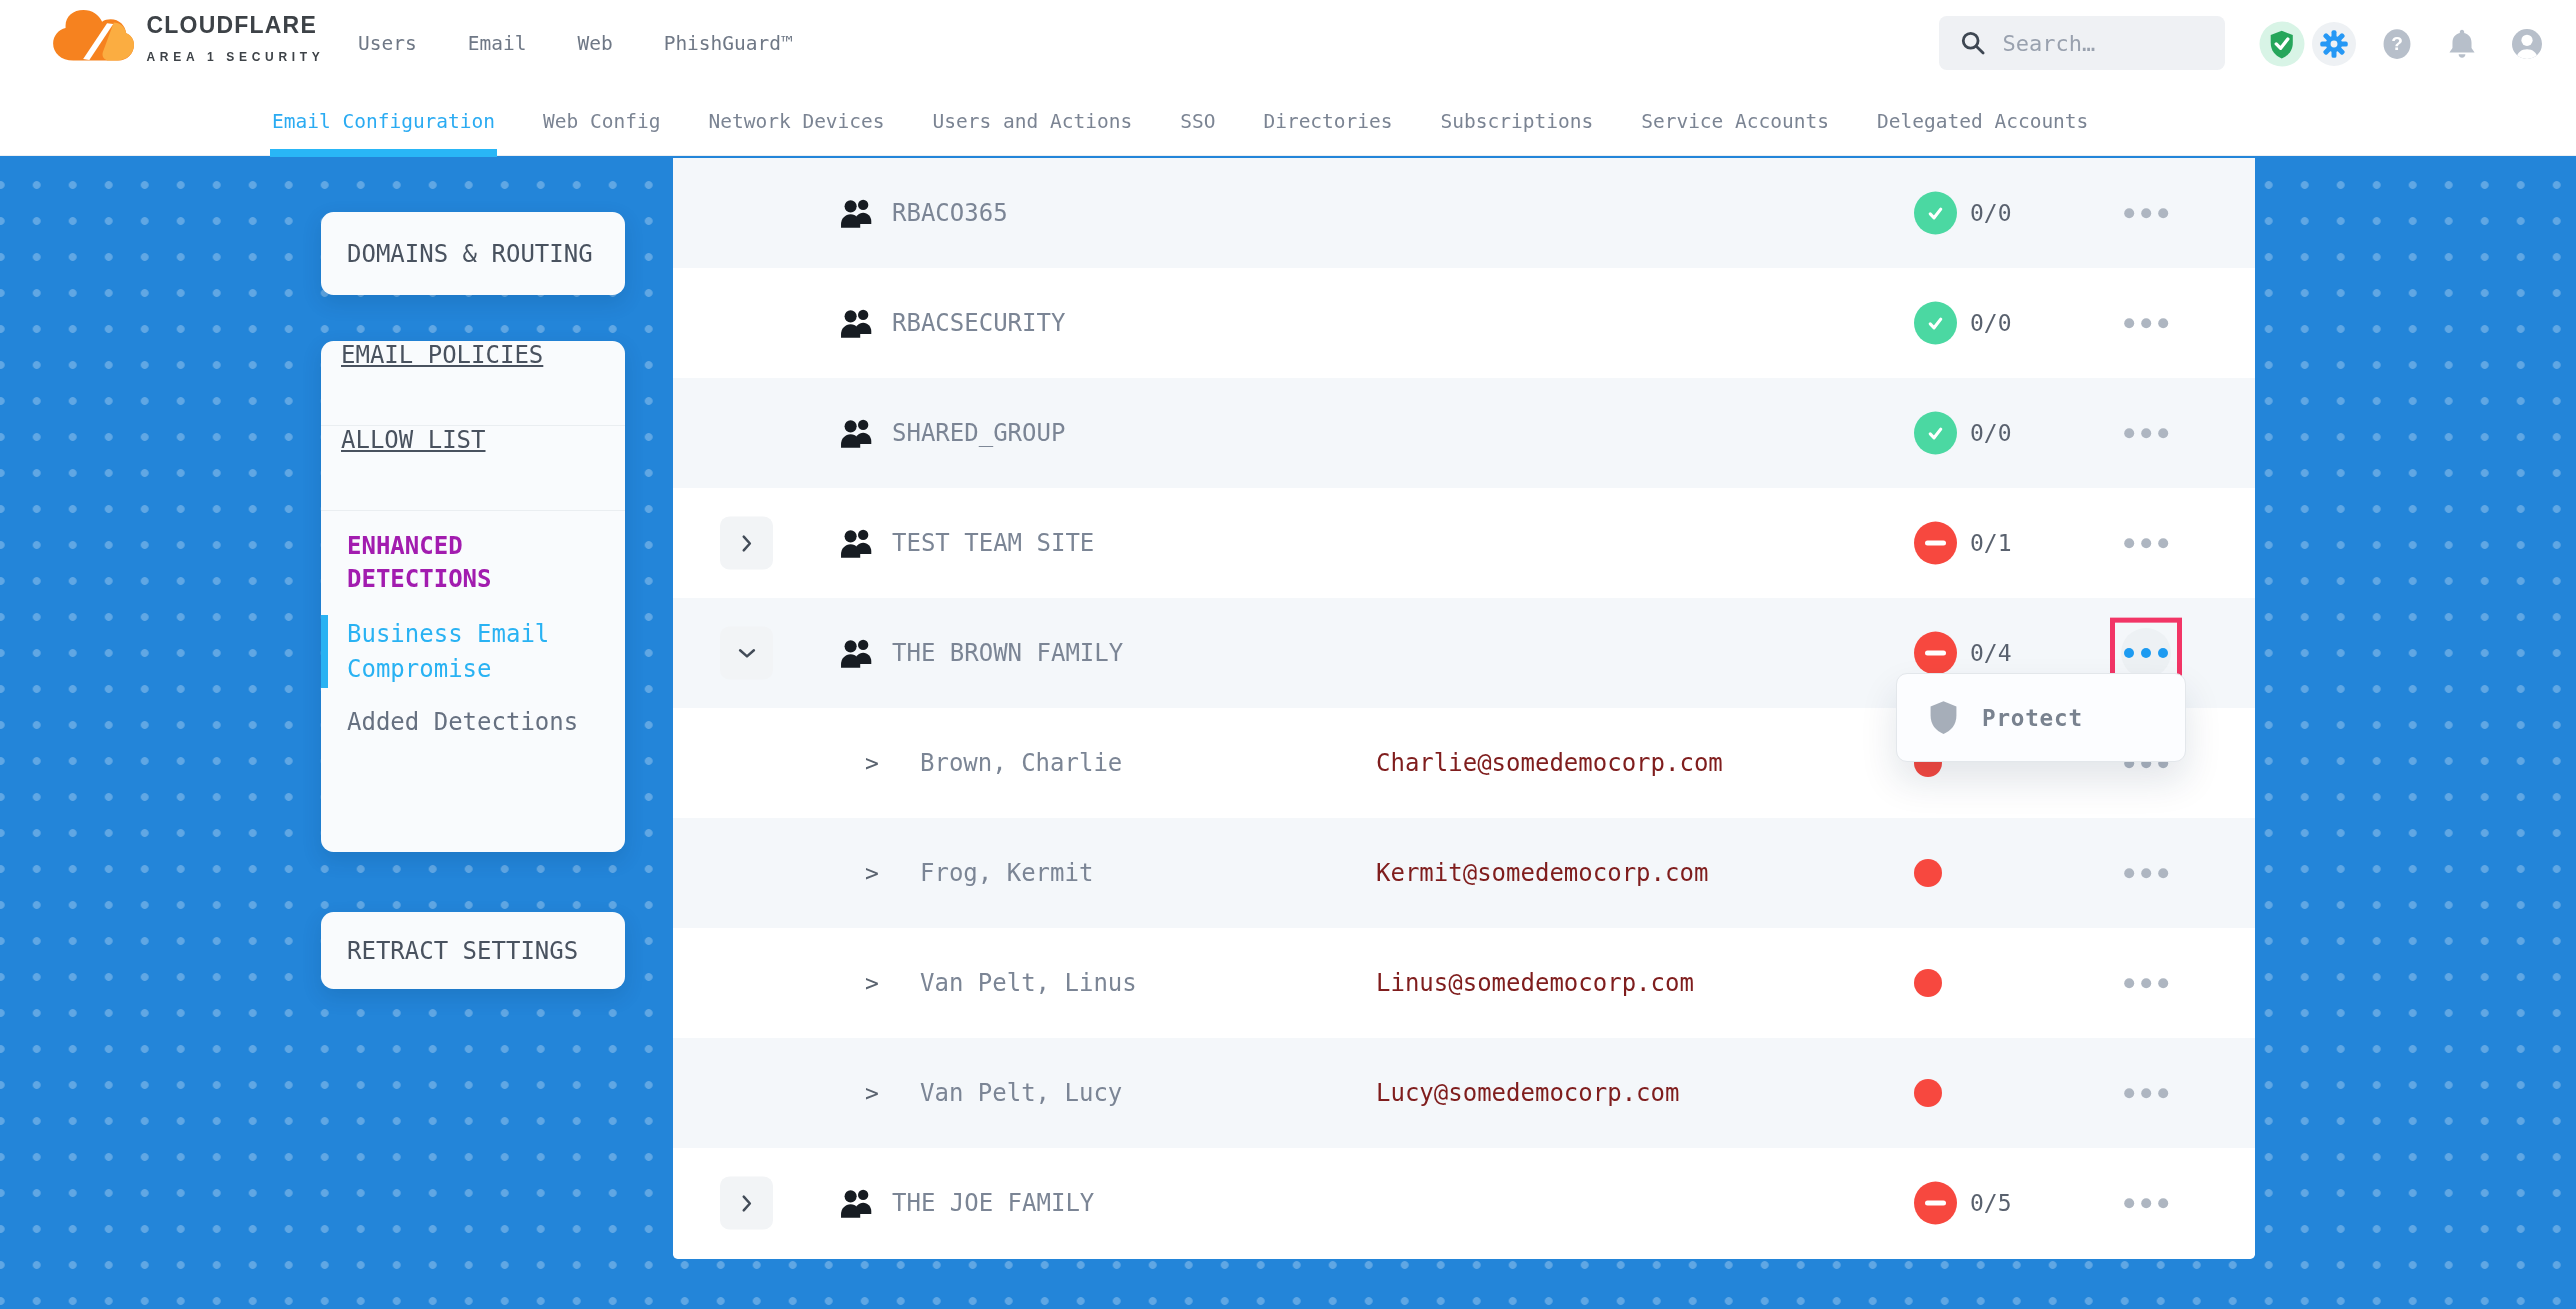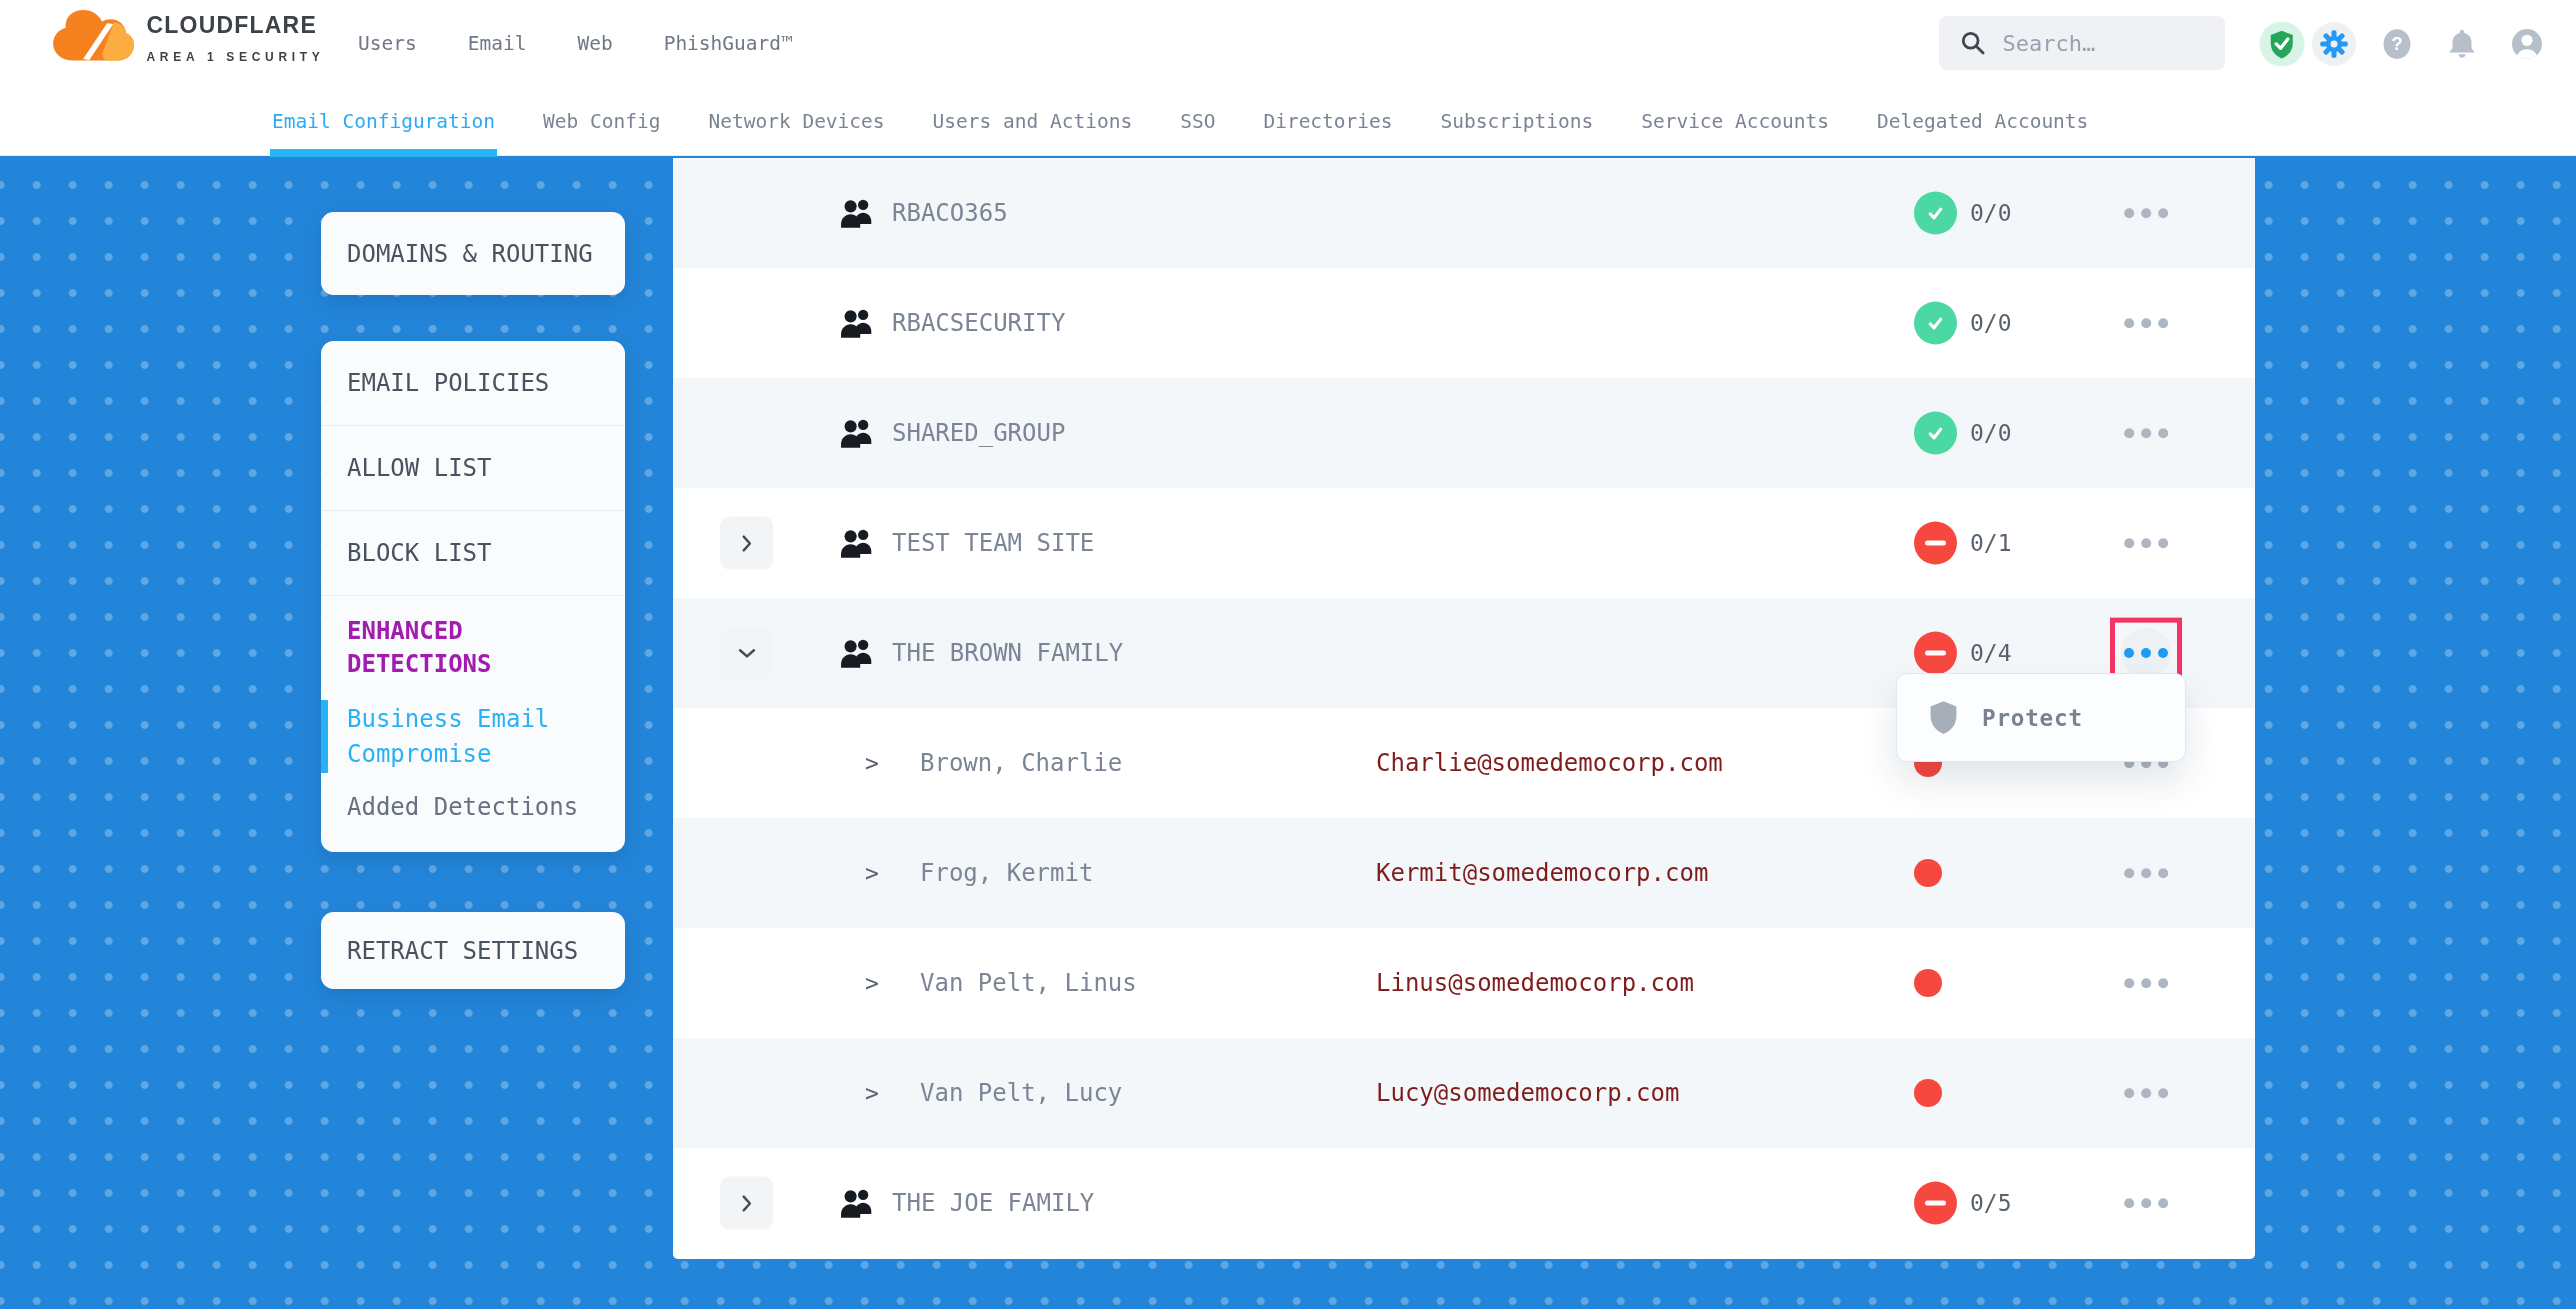--- a/index.html
+++ b/index.html
@@ -33,21 +33,21 @@
   .tab{font-size:19.5px;color:#7b8493;height:68px;display:flex;align-items:center;position:relative;cursor:pointer;white-space:nowrap;}
   .tab.active{color:#2aabf2;}
   .tab.active::after{content:"";position:absolute;left:-1.6px;right:-1.6px;bottom:-1.6px;height:7.8px;background:#29b6f6;}
   
   .card{position:absolute;left:321px;width:304px;background:#f9fbfd;border-radius:12.5px;
     box-shadow:0 7.8px 20px rgba(8,40,80,.14);color:#49525f;font-size:24px;box-sizing:border-box;z-index:3;}
   .card.single{height:83px;display:flex;align-items:center;padding-left:26px;white-space:nowrap;}
   #card-policies{top:341px;height:511px;overflow:hidden;}
   #card-domains{top:212px;}
   #card-retract{top:912px;height:77px;}
-  .s-item{height:84px;display:flex;align-items:center;padding:0 26px;border-bottom:1.6px solid #eaeef1;cursor:pointer;}
+  .s-item{height:84px;display:flex;padding:0 20px;border-bottom:1.6px solid #eaeef1;cursor:pointer;text-decoration:underline;}
   .s-section{padding:18.7px 26px 0 26px;}
   .s-title{font-weight:700;color:#a21caf;line-height:1.4;width:226px;}
   .s-sub{position:relative;margin-top:20px;line-height:1.45;cursor:pointer;}
   .s-sub.active{color:#29b2f3;padding-left:0;}
   .s-sub.active::before{content:"";position:absolute;left:-26px;top:-1.6px;bottom:-1.6px;width:7px;background:#29b2f3;}
   .s-sub.plain{color:#667080;margin-top:18.7px;}
   
   .panel{position:absolute;left:673px;top:158px;width:1582px;height:1101px;background:#fff;z-index:2;border-radius:0 0 4.7px 4.7px;}
   .row{position:relative;height:110px;}
   .row:nth-child(odd){background:#f4f7fa;}
@@ -184,23 +184,20 @@
   <span>DOMAINS &amp; ROUTING</span>
 </div>
 
 <div class="card" id="card-policies">
   <div class="s-item">
     <span>EMAIL POLICIES</span>
   </div>
   <div class="s-item">
     <span>ALLOW LIST</span>
   </div>
-  <div class="s-item">
-    <span>BLOCK LIST</span>
-  </div>
   <div class="s-section">
     <div class="s-title">ENHANCED DETECTIONS</div>
     <div class="s-sub active">Business Email Compromise</div>
     <div class="s-sub plain">Added Detections</div>
   </div>
 </div>
 
 <div class="card single" id="card-retract">
   <span>RETRACT SETTINGS</span>
 </div>

